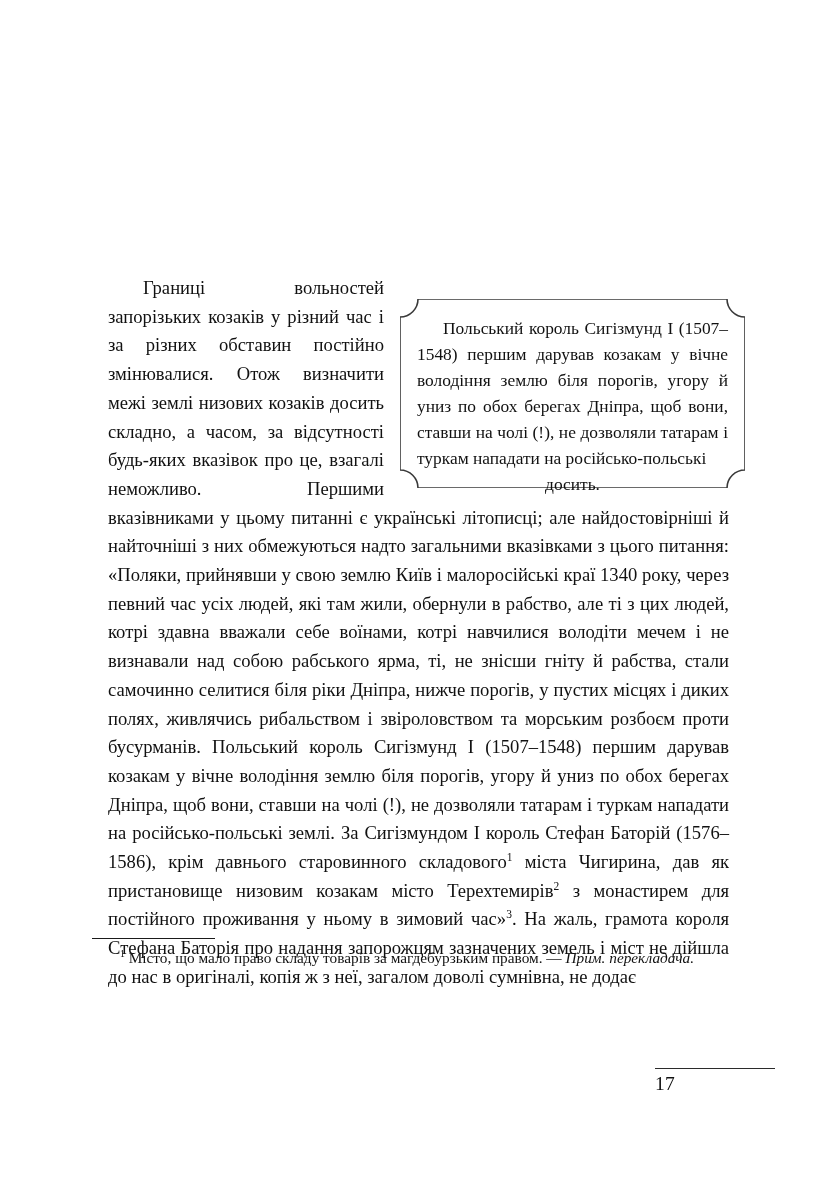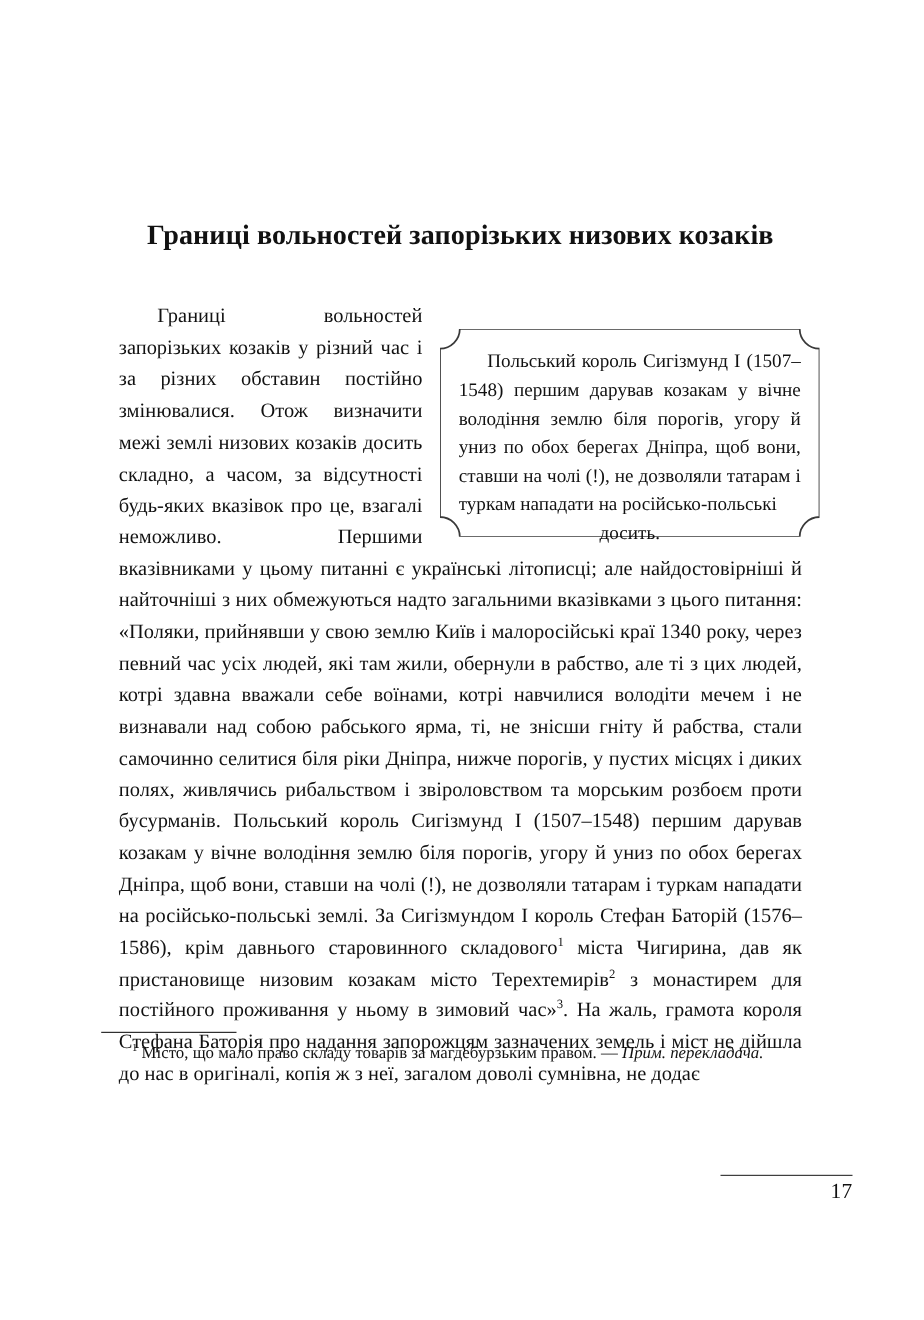--- a/index.html
+++ b/index.html
@@ -103,32 +103,31 @@
   .folio {
     position:absolute;
     left:655px; top:1068px;
     width:120px;
   }
   .folio-rule {
     width:120px; height:0;
     border-top:1.4px solid #2b2b2b;
   }
   .folio-num {
-    text-align:right;
+    text-align:left;
     font-size:19.5px;
     padding-top:4px;
     letter-spacing:0.3px;
   }
 </style>
 </head>
 <body>
 
 <div class="page">
 
-  <h1 class="page-title">Границі вольностей запорізьких низових козаків</h1>
 
   <div class="body-col">
 
     <div class="callout">
       <svg class="callout-frame" viewBox="0 0 345 189" width="345" height="189" preserveAspectRatio="none">
         <path d="M 0,18 A 18,18 0 0 0 18,0 L 327,0 A 18,18 0 0 0 345,18
                  L 345,171 A 18,18 0 0 0 327,189 L 18,189 A 18,18 0 0 0 0,171 Z" fill="none" stroke="#3a3a3a" stroke-width="1.6"></path>
       </svg>
       <div class="callout-text">
         <span>Польський король Сигізмунд I (1507–1548) першим дарував козакам у вічне володіння землю біля порогів, угору й униз по обох берегах Дніпра, щоб вони, ставши на чолі (!), не дозволяли татарам і туркам нападати на російсько-польські</span>

